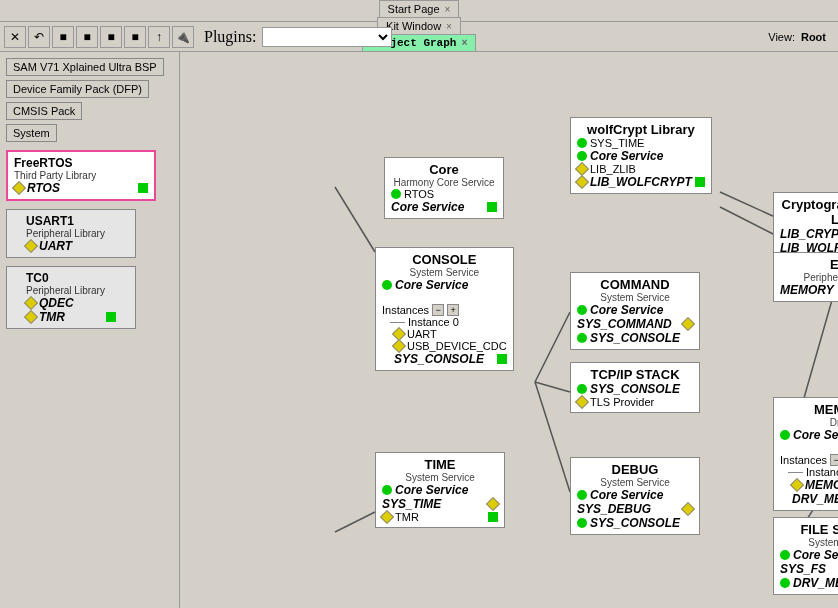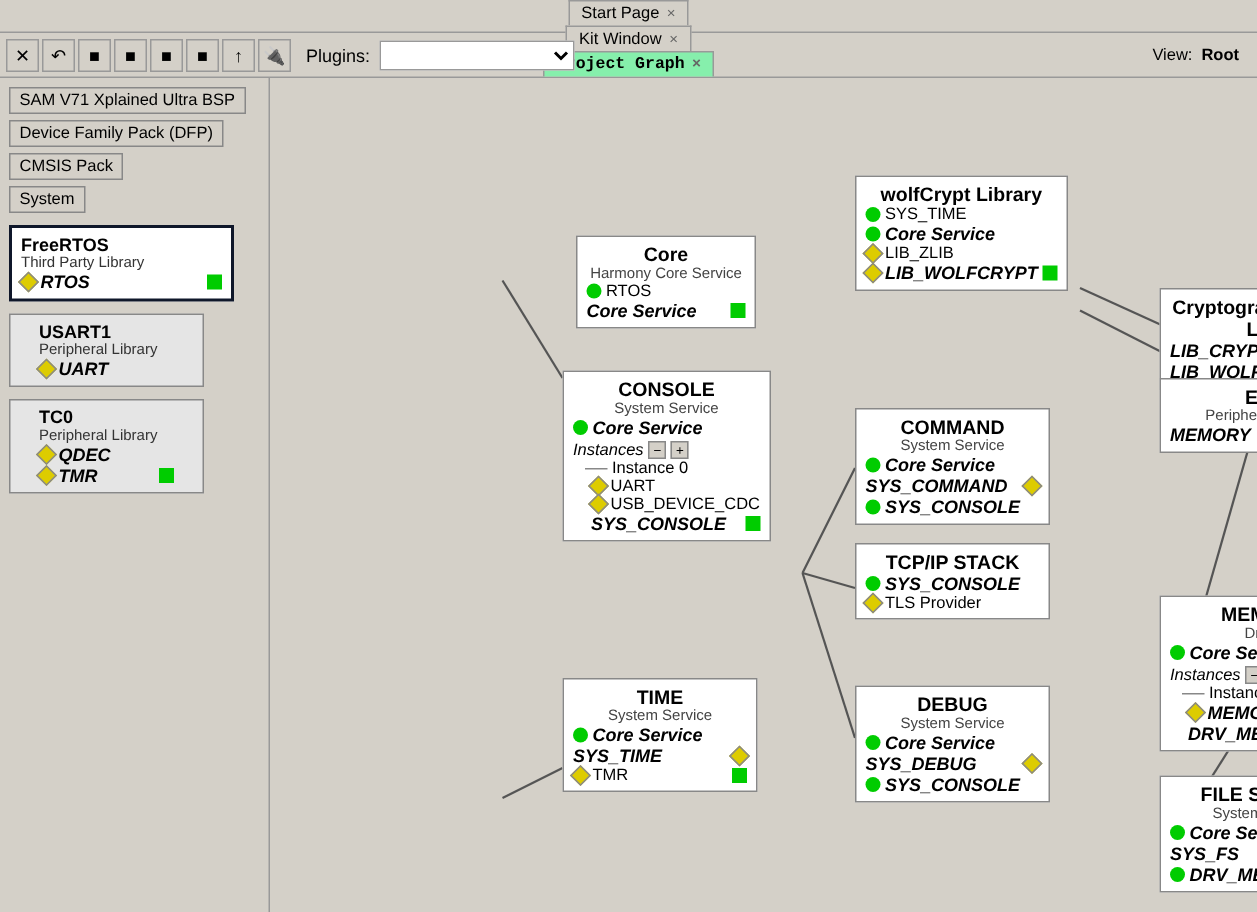--- a/index.html
+++ b/index.html
@@ -61,21 +61,21 @@
       width: 22px;
       height: 22px;
       border: 1px solid #999;
       background: #d4d0c8;
       display: flex;
       align-items: center;
       justify-content: center;
       cursor: pointer;
       font-size: 12px;
     }
-    .plugins-label { margin-left: 8px; font-size: 12px; }
+    .plugins-label { margin-left: 8px; font-size: 16px; font-family: Liberation Serif, serif; }
     .plugins-select {
       width: 130px;
       height: 20px;
       margin-left: 4px;
       border: 1px solid #999;
       background: white;
       font-size: 11px;
     }
     .view-label { margin-left: auto; font-size: 11px; }
     .view-value { font-size: 11px; font-weight: bold; margin-left: 4px; margin-right: 8px; }
@@ -102,21 +102,21 @@
       border: 1px solid #888;
       padding: 2px 6px;
       font-size: 11px;
       cursor: pointer;
       text-align: right;
       width: fit-content;
     }
 
     
     .freertos-box {
-      border: 2px solid #0f172a;
+      border: 2px solid #ec4899;
       background: white;
       padding: 4px 6px;
       width: 150px;
       margin-top: 4px;
     }
     .freertos-box .box-title { font-weight: bold; font-size: 12px; }
     .freertos-box .box-subtitle { font-size: 10px; color: #333; }
     .freertos-box .box-item {
       display: flex;
       align-items: center;
@@ -193,22 +193,21 @@
       display: inline-block;
       flex-shrink: 0;
     }
 
     
     .instances-header {
       display: flex;
       align-items: center;
       gap: 3px;
       font-size: 11px;
-      margin-top: 2px;
-      font-style: italic;
+      margin-top: 12px;
     }
     .inst-btn {
       width: 12px; height: 12px;
       border: 1px solid #888;
       background: #d4d0c8;
       font-size: 9px;
       display: flex; align-items: center; justify-content: center;
       cursor: pointer;
       line-height: 1;
     }

